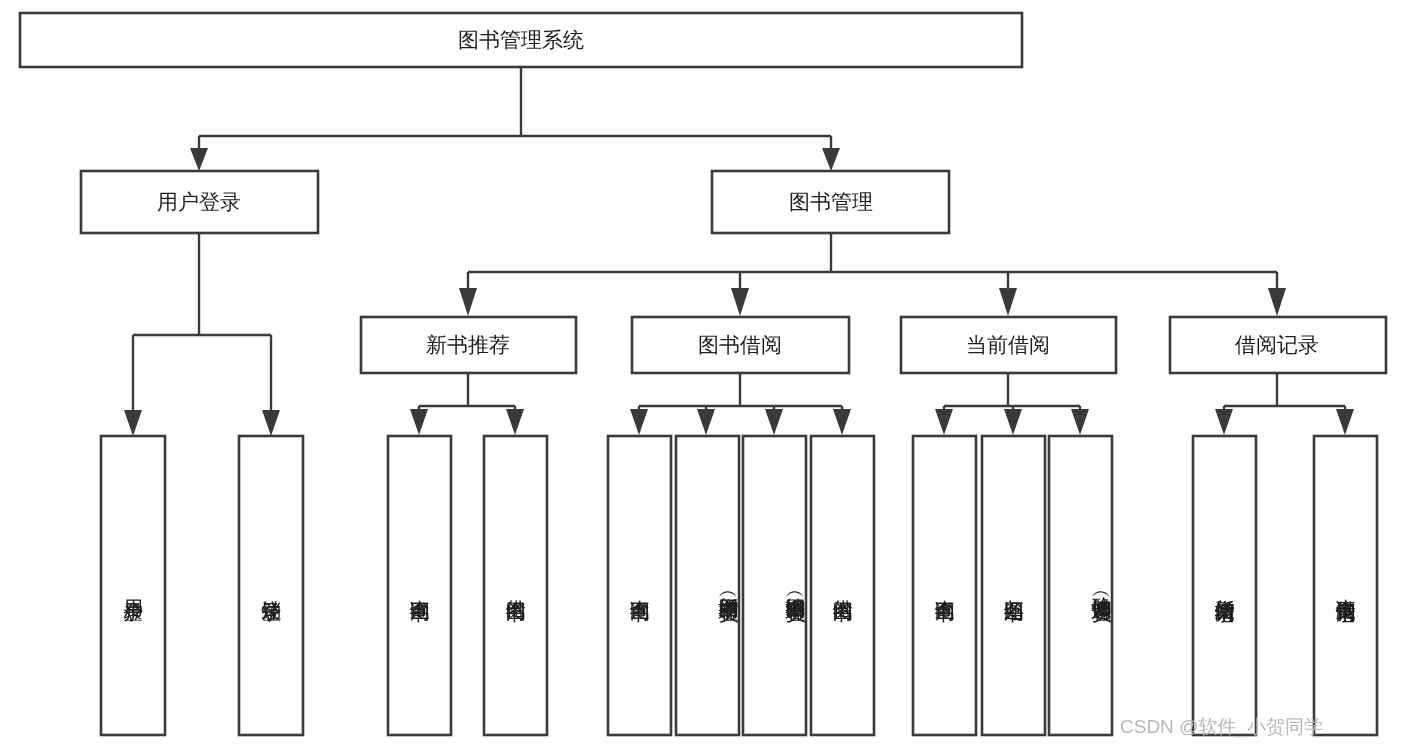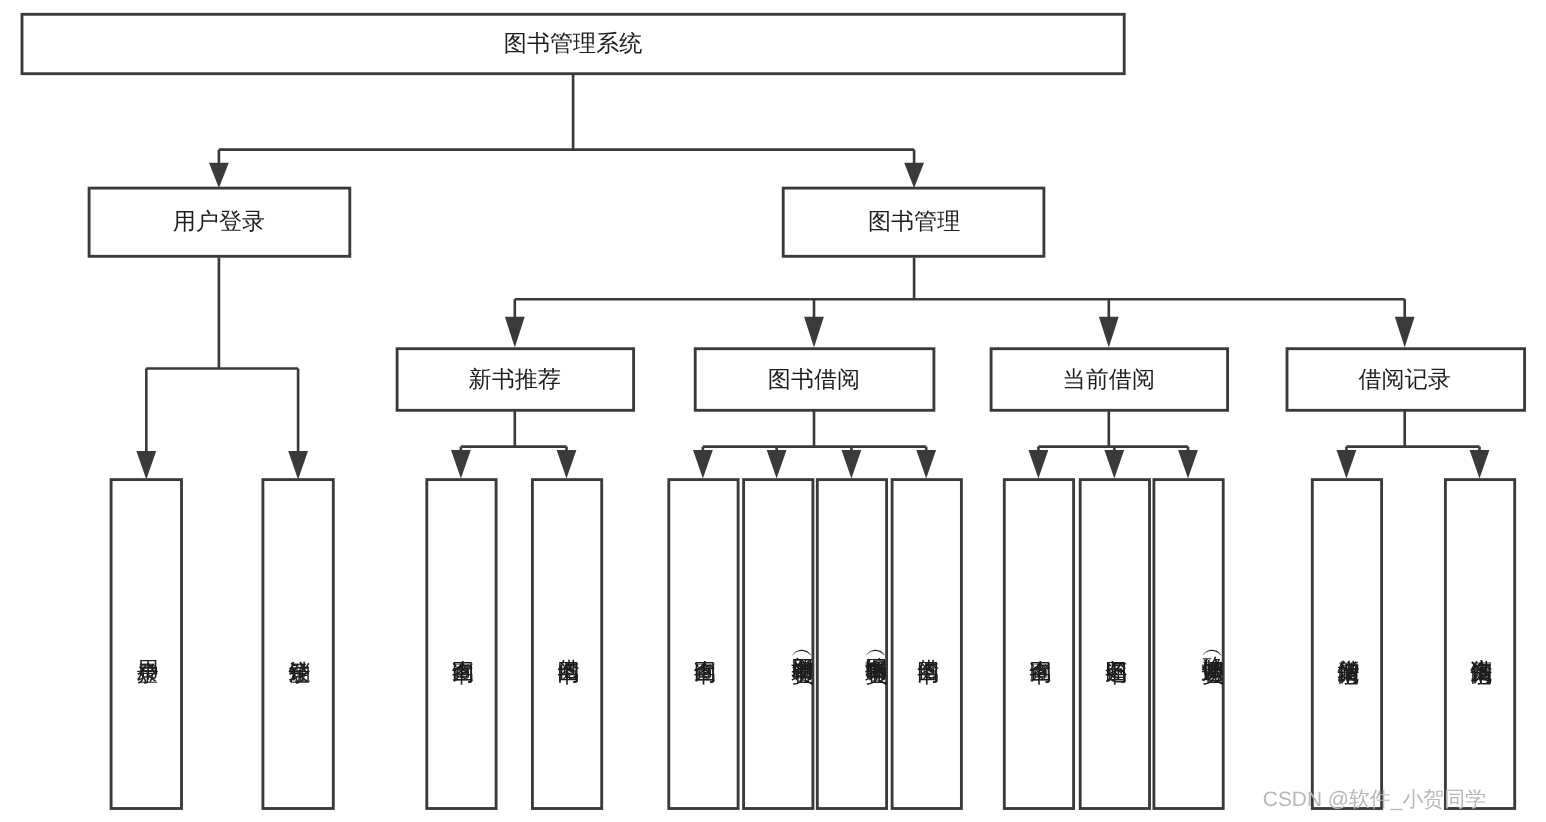--- a/index.html
+++ b/index.html
@@ -63,21 +63,21 @@
     display: flex;
     align-items: center;
     justify-content: center;
     pointer-events: none;
   }
   .watermark {
     position: absolute;
     font-family: "Liberation Sans", "DejaVu Sans", sans-serif;
     font-size: 19px;
     color: #b8b8b8;
-    left: 1148px;
+    left: 1120px;
     top: 714px;
     white-space: nowrap;
   }
 </style>
 </head>
 <body>
 
 <div id="diagram-root">
 
   <svg id="flow" viewBox="0 0 1405 747">

